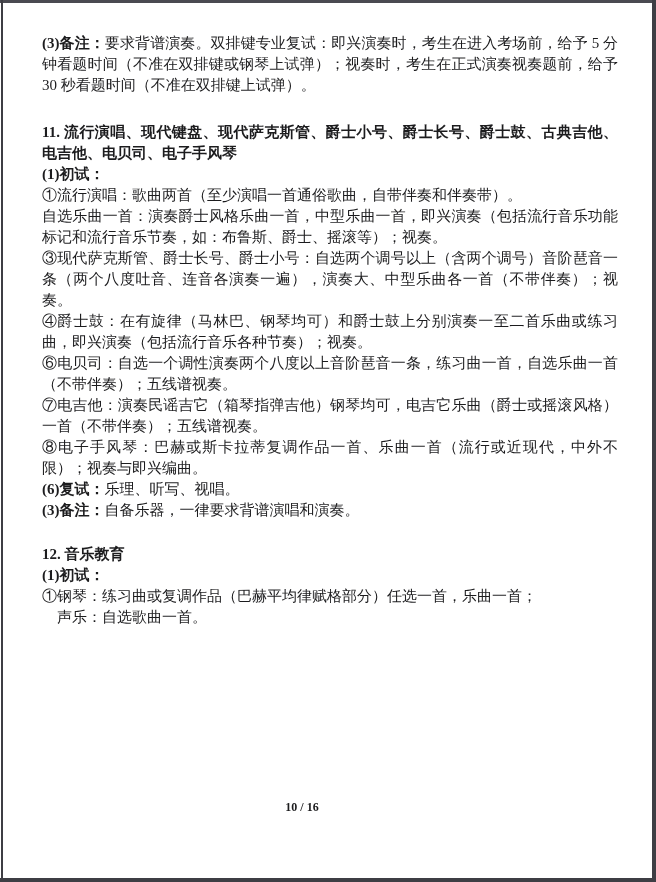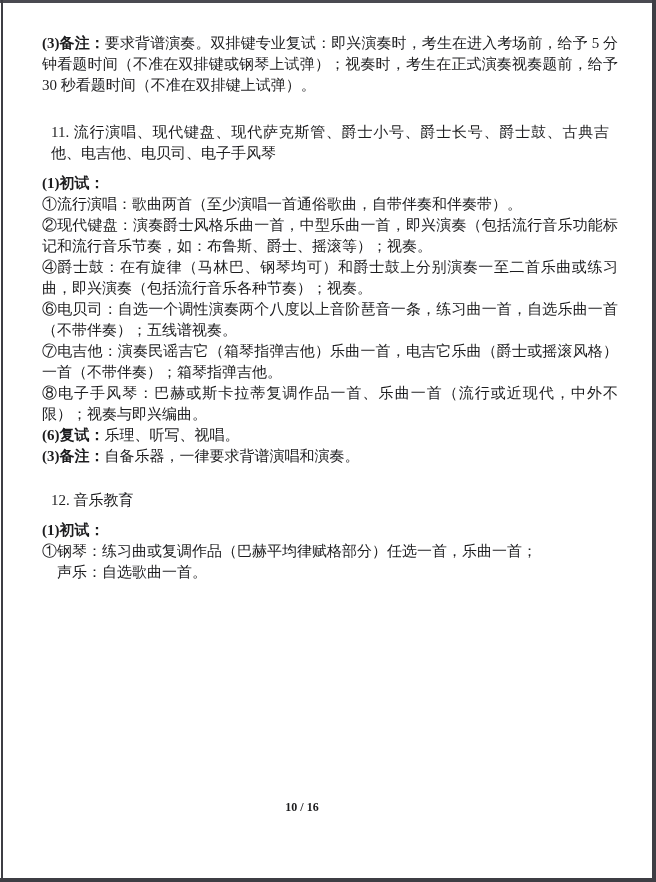--- a/index.html
+++ b/index.html
@@ -22,21 +22,21 @@
     position: absolute;
     left: 42px; top: 33px;
     width: 576px;
     font-size: 15px;
     line-height: 21px;
     text-align: justify;
     text-justify: inter-ideograph;
   }
   .para { margin: 0; }
   .lbl { font-weight: bold; }
-  .heading { margin: 9px; font-weight: normal; }
+  .heading { margin: 0; font-weight: bold; }
   .gap-lg { margin-top: 26px; }
   .gap-md { margin-top: 23px; }
   .indent-1 { padding-left: 15px; }
 
   .footer {
     position: absolute;
     left: 0; top: 800px;
     width: 604px;
     text-align: center;
     font-size: 12px;
@@ -54,24 +54,25 @@
 
 <div class="content">
 
   <p class="para"><b class="lbl">(3)备注：</b><span>要求背谱演奏。双排键专业复试：即兴演奏时，考生在进入考场前，给予 5 分钟看题时间（不准在双排键或钢琴上试弹）；视奏时，考生在正式演奏视奏题前，给予 30 秒看题时间（不准在双排键上试弹）。</span></p>
 
   <p class="heading gap-lg">11. 流行演唱、现代键盘、现代萨克斯管、爵士小号、爵士长号、爵士鼓、古典吉他、电吉他、电贝司、电子手风琴</p>
 
   <p class="para"><b class="lbl">(1)初试：</b></p>
 
   <p class="para">①流行演唱：歌曲两首（至少演唱一首通俗歌曲，自带伴奏和伴奏带）。</p>
-  <p class="para">②现代键盘：演奏爵士风格乐曲一首，中型乐曲一首，即兴演奏（包括流行音乐功能标记和流行音乐节奏，如：布鲁斯、爵士、摇滚等）；视奏。</p>
+  <p class="para">自选乐曲一首：演奏爵士风格乐曲一首，中型乐曲一首，即兴演奏（包括流行音乐功能标记和流行音乐节奏，如：布鲁斯、爵士、摇滚等）；视奏。</p>
+  <p class="para">③现代萨克斯管、爵士长号、爵士小号：自选两个调号以上（含两个调号）音阶琶音一条（两个八度吐音、连音各演奏一遍），演奏大、中型乐曲各一首（不带伴奏）；视奏。</p>
   <p class="para">④爵士鼓：在有旋律（马林巴、钢琴均可）和爵士鼓上分别演奏一至二首乐曲或练习曲，即兴演奏（包括流行音乐各种节奏）；视奏。</p>
   <p class="para">⑥电贝司：自选一个调性演奏两个八度以上音阶琶音一条，练习曲一首，自选乐曲一首（不带伴奏）；五线谱视奏。</p>
-  <p class="para">⑦电吉他：演奏民谣吉它（箱琴指弹吉他）乐曲一首，电吉它乐曲（爵士或摇滚风格）一首（不带伴奏）；箱琴指弹吉他。</p>
+  <p class="para">⑦电吉他：演奏民谣吉它（箱琴指弹吉他）钢琴均可，电吉它乐曲（爵士或摇滚风格）一首（不带伴奏）；五线谱视奏。</p>
   <p class="para">⑧电子手风琴：巴赫或斯卡拉蒂复调作品一首、乐曲一首（流行或近现代，中外不限）；视奏与即兴编曲。</p>
 
   <p class="para"><b class="lbl">(6)复试：</b><span>乐理、听写、视唱。</span></p>
 
   <p class="para"><b class="lbl">(3)备注：</b><span>自备乐器，一律要求背谱演唱和演奏。</span></p>
 
   <p class="heading gap-md">12. 音乐教育</p>
 
   <p class="para"><b class="lbl">(1)初试：</b></p>
 

